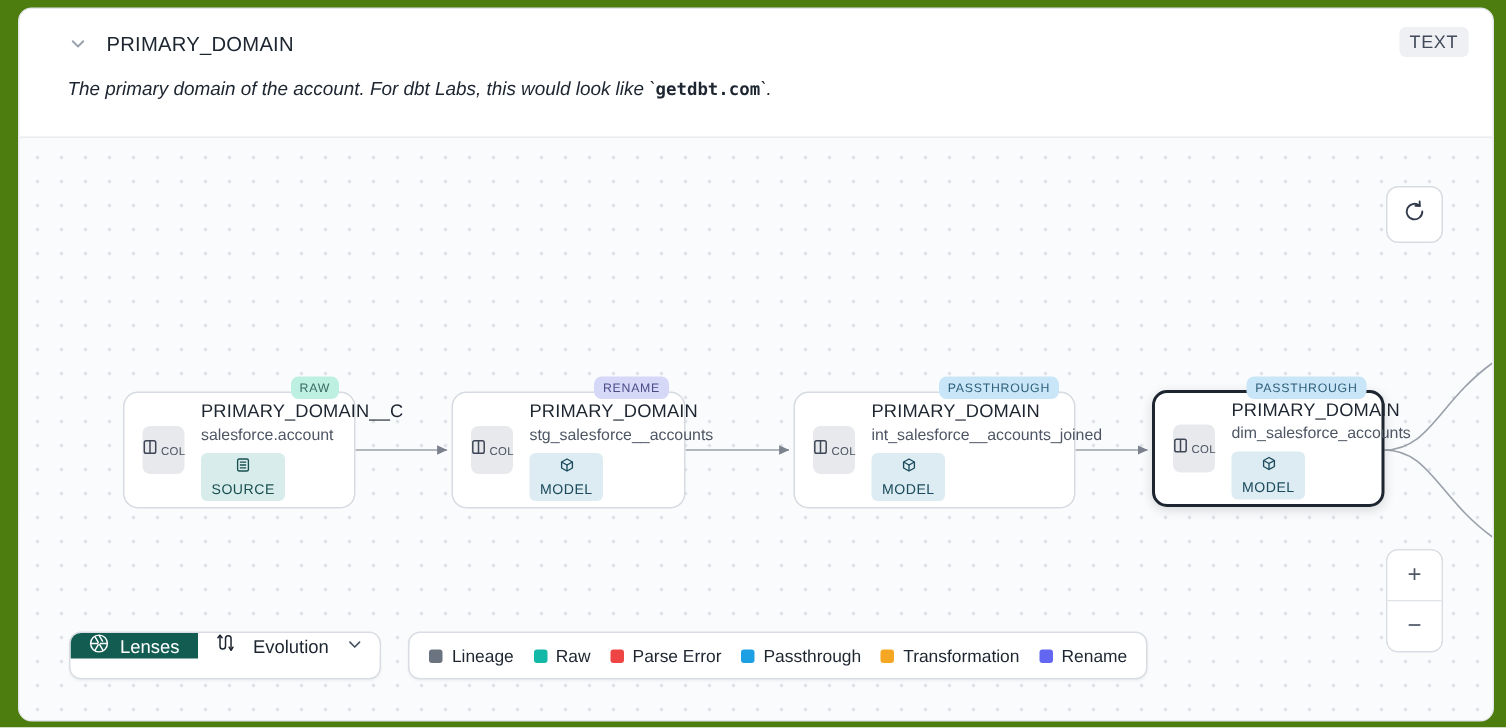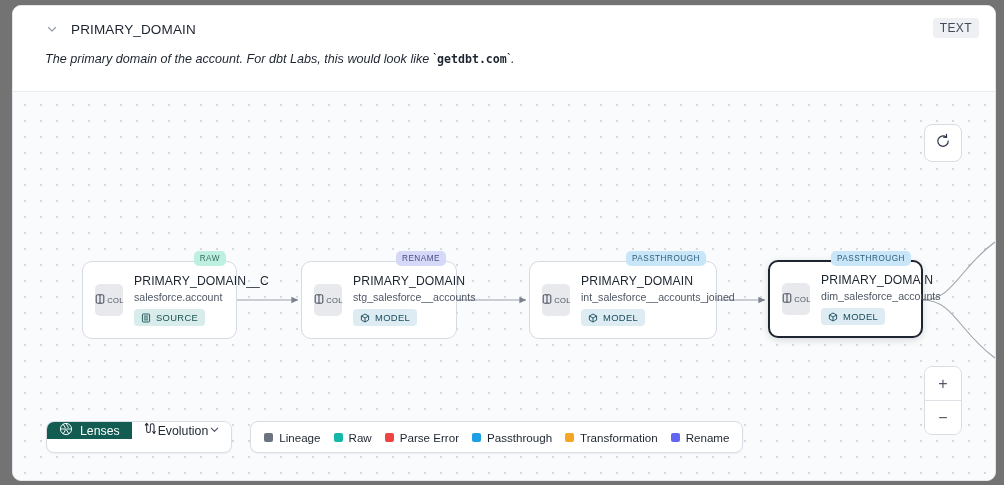--- a/index.html
+++ b/index.html
@@ -5,21 +5,21 @@
   * { box-sizing: border-box; }
   html, body {
     margin: 0; padding: 0;
     background: #ffffff;
     font-family: "Liberation Sans", sans-serif;
   }
   .app {
     position: relative;
     width: 1004px;
     height: 485px;
-    background: #737373;
+    background: #4d7c0f;
     overflow: hidden;
   }
 
   
   .card {
     position: absolute;
     left: 12px; top: 5px;
     width: 984px; height: 476px;
     background: #ffffff;
     border: 1px solid #e3e6ea;
@@ -177,20 +177,21 @@
     margin-top: 3px;
     align-self: flex-start;
     display: inline-flex;
     align-items: center; gap: 5px;
     background: #dcecf2;
     color: #1a4a5c;
     font-size: 9.4px;
     letter-spacing: .35px;
     padding: 3px 7px;
     border-radius: 4px;
+    flex-direction: column;
   }
   .kind-badge.source { background: #d8ecec; color: #184f4f; }
   .kind-badge svg { display:block; }
 
   .tag {
     position: absolute;
     top: -11px;
     font-size: 8.2px;
     letter-spacing: .5px;
     padding: 3px 6px;
@@ -240,21 +241,21 @@
   }
   .seg .lenses {
     display: flex; align-items: center; gap: 7px;
     background: #125c52;
     color: #ffffff;
     font-size: 12.3px;
     padding: 0 12px;
     cursor: pointer;
   }
   .seg .evolution {
-    display: flex; align-items: center; gap: 1px;
+    display: flex; align-items: center; gap: 12px;
     background: #ffffff;
     color: #1d2530;
     font-size: 12.3px;
     padding: 0 11px 0 11px;
     cursor: pointer;
   }
   .legend {
     display: flex; align-items: center; gap: 13px;
     background: #ffffff;
     border: 1px solid #d9dde3;

